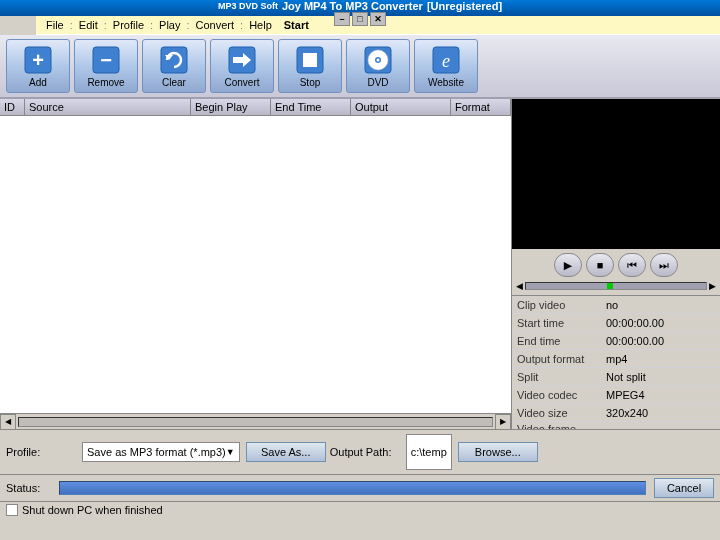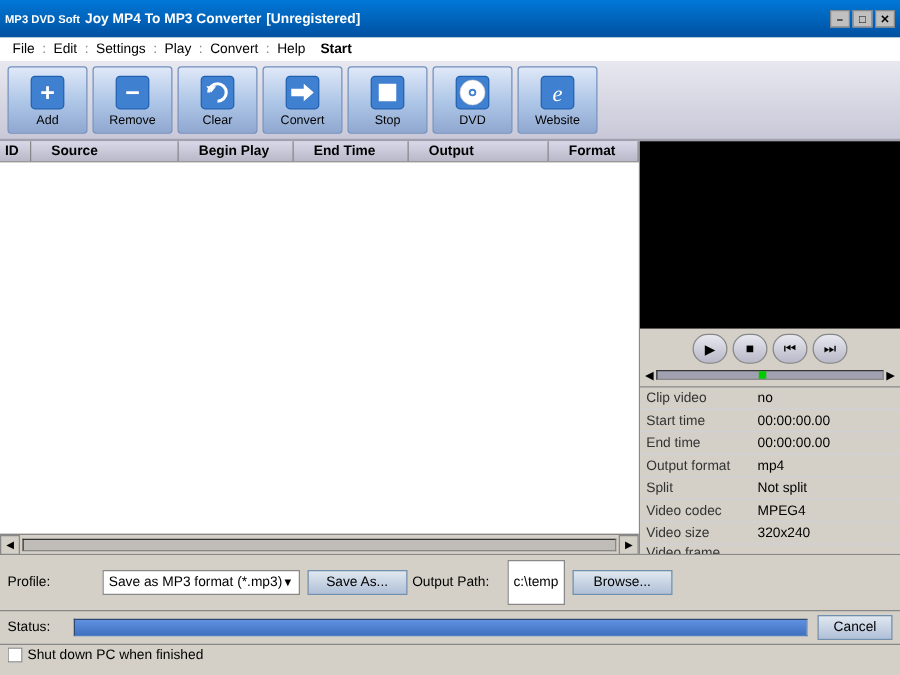--- a/index.html
+++ b/index.html
@@ -1,50 +1,52 @@
 <!DOCTYPE html>
 <html><head>
   <meta charset="utf-8">
   <style>
     * { box-sizing: border-box; margin: 0; padding: 0; }
     body { font-family: 'Tahoma', Arial, sans-serif; font-size: 11px; background: #d4d0c8; width: 720px; height: 540px; overflow: hidden; }
 
     
     .title-bar {
       background: linear-gradient(to bottom, #0078d7 0%, #0050a0 100%);
-      height: 30px;
+      height: 16px;
       display: flex;
       align-items: center;
       justify-content: space-between;
       padding: 0 4px;
       color: white;
       font-size: 11px;
       font-weight: bold;
+      flex-direction: column;
     }
     .title-bar-text { display: flex; align-items: center; gap: 4px; }
     .title-bar-logo { font-size: 9px; }
     .title-bar-controls { display: flex; gap: 2px; }
     .title-bar-btn {
       width: 16px; height: 14px;
       background: #c0c0c0;
       border: 1px solid #888;
       font-size: 9px;
       display: flex; align-items: center; justify-content: center;
       cursor: pointer; color: #000;
     }
 
     
     .menu-bar {
-      background: #ffffff;
+      background: #fef9c3;
       padding: 2px 4px;
       display: flex;
       align-items: center;
       gap: 0px;
       border-bottom: 1px solid #fff;
       font-size: 11px;
+      margin-left: 36px;
     }
     .menu-item {
       padding: 1px 6px;
       cursor: pointer;
       color: #000;
     }
     .menu-separator { color: #888; }
     .buynow-menu { color: #000; font-weight: bold; }
 
     
@@ -83,22 +85,21 @@
       flex-direction: column;
       border-right: 1px solid #888;
     }
 
     
     .table-header {
       display: flex;
       background: linear-gradient(to bottom, #d8d8e8 0%, #b8b8c8 100%);
       border-bottom: 1px solid #888;
       font-size: 11px;
-      font-weight: bold;
-      gap: 12px;
+      font-weight: normal;
     }
     .th {
       padding: 2px 4px;
       border-right: 1px solid #888;
       white-space: nowrap;
       overflow: hidden;
     }
     .th-id { width: 25px; }
     .th-source { flex: 1; }
     .th-begin { width: 80px; }
@@ -324,21 +325,21 @@
     <div class="title-bar-btn">□</div>
     <div class="title-bar-btn">✕</div>
   </div>
 </div>
 
 <div class="menu-bar">
   <span class="menu-item">File</span>
   <span class="menu-separator">:</span>
   <span class="menu-item">Edit</span>
   <span class="menu-separator">:</span>
-  <span class="menu-item">Settings</span>
+  <span class="menu-item">Profile</span>
   <span class="menu-separator">:</span>
   <span class="menu-item">Play</span>
   <span class="menu-separator">:</span>
   <span class="menu-item">Convert</span>
   <span class="menu-separator">:</span>
   <span class="menu-item">Help</span>
   <span class="menu-item buynow-menu">Start</span>
 </div>
 
 <div class="toolbar">

